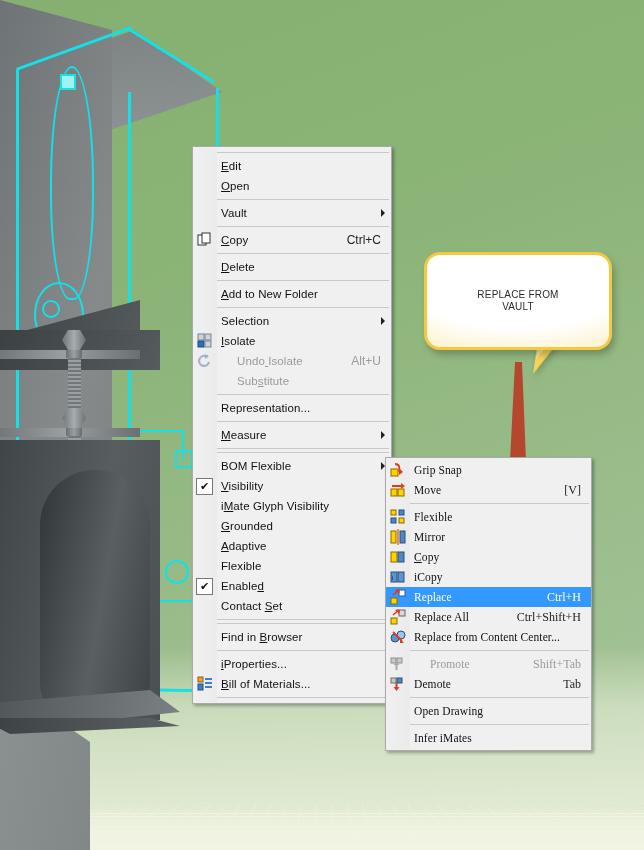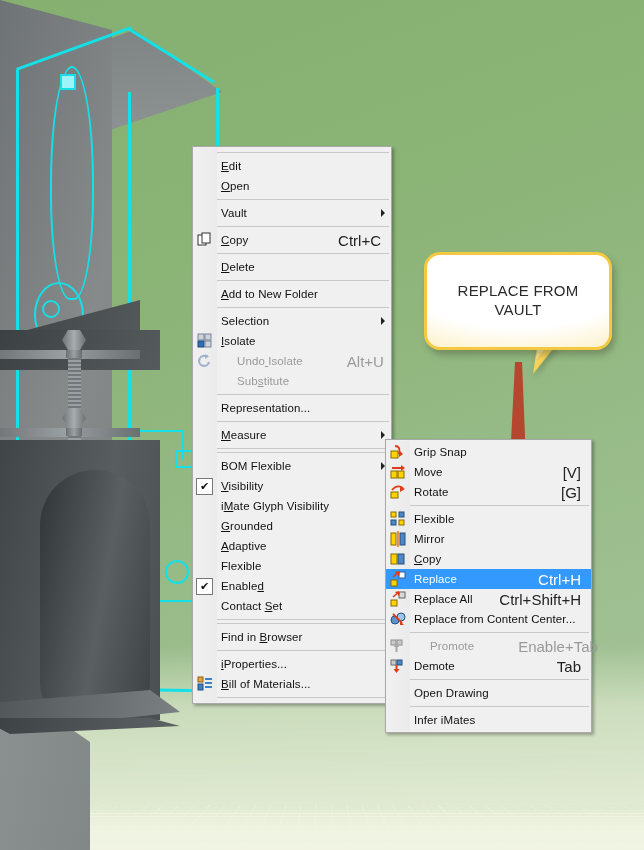--- a/index.html
+++ b/index.html
@@ -49,21 +49,21 @@
   .menu .gutter{
     position:absolute;left:1px;top:1px;bottom:1px;width:23px;
     background:linear-gradient(to right,#f0f0f0,#ebebeb);
   }
   .mi{
     position:relative;display:flex;align-items:center;
     height:20px;padding-left:28px;padding-right:10px;
     white-space:nowrap;cursor:default;
   }
   .mi .lbl{flex:1 1 auto;letter-spacing:.1px;}
-  .mi .acc{color:#222;padding-left:18px;font-size:15px;}
+  .mi .acc{color:#222;padding-left:18px;font-size:12px;}
   .mi.dis,.mi.dis .acc{color:#9a9a9a;padding-left:44px;}
   .mi.sel{background:#3399ff;color:#fff;}
   .mi.sel .acc{color:#fff;}
   .sep{height:1px;margin:3px 2px 3px 2px;background:#c8c8c8;}
   .arrow{
     position:absolute;right:6px;top:50%;margin-top:-4px;
     width:0;height:0;border-left:4px solid #222;
     border-top:4px solid transparent;border-bottom:4px solid transparent;
   }
   .mi.sel .arrow{border-left-color:#fff;}
@@ -84,21 +84,21 @@
     border-radius:16px;
     border:3px solid #f5c842;
     background:
       radial-gradient(130% 110% at 50% 30%, #ffffff 0%, #ffffff 45%, #fdf0c6 78%, #fbe39a 100%);
     box-shadow:3px 5px 6px rgba(60,70,40,.35);
     display:flex;align-items:center;justify-content:center;
     text-align:center;
   }
   .callout .ctext{
     font-family:"Liberation Sans", sans-serif;
-    font-size:15px;color:#2b2b2b;line-height:1.25;letter-spacing:.2px;
+    font-size:10px;color:#2b2b2b;line-height:1.25;letter-spacing:.2px;
   }
   .tail{
     position:absolute;left:536px;top:332px;width:0;height:0;
     border-left:26px solid #f8d35a;
     border-bottom:44px solid transparent;
     transform:rotate(8deg);
     filter:drop-shadow(2px 3px 3px rgba(60,70,40,.35));
   }
   .tail-in{
     position:absolute;left:538px;top:331px;width:0;height:0;
@@ -315,50 +315,41 @@
               <rect x="8" y="2" width="7" height="2" fill="#3f7fc4"></rect>
               <rect x="8" y="6" width="7" height="2" fill="#3f7fc4"></rect>
               <rect x="8" y="10" width="7" height="2" fill="#3f7fc4"></rect>
             </svg></span>
           <span class="lbl"><u>B</u>ill of Materials...</span>
         </div>
         <div class="sep"></div>
       </div>
   </div>
 
-  <div class="menu" id="sub" style="left:385px;top:439px;width:205px;">
+  <div class="menu" id="sub" style="left:385px;top:457px;width:205px;font-family:Liberation Serif, serif;">
     <div class="gutter"></div>
     <div id="sub-items">
         <div class="mi">
           <span class="ico"><svg width="16" height="16" viewBox="0 0 16 16">
               <rect x="1" y="7" width="7" height="7" fill="#ffd200" stroke="#8a6b00"></rect>
               <path d="M9 10 Q11 2 5 2" stroke="#e03b18" stroke-width="1.8" fill="none"></path>
               <path d="M9 6 L13 10 L9 13 Z" fill="#e03b18"></path>
             </svg></span>
           <span class="lbl">Grip Snap</span>
         </div>
         <div class="mi">
           <span class="ico"><svg width="16" height="16" viewBox="0 0 16 16">
               <rect x="1" y="7" width="6" height="7" fill="#ffd200" stroke="#8a6b00"></rect>
               <rect x="8" y="7" width="6" height="7" fill="#ffd200" stroke="#8a6b00"></rect>
               <path d="M2 4 L13 4" stroke="#e03b18" stroke-width="2"></path>
               <path d="M11 1 L15 4 L11 7 Z" fill="#e03b18"></path>
             </svg></span>
           <span class="lbl">Move</span>
           <span class="acc">[V]</span>
         </div>
-        <div class="mi">
-          <span class="ico"><svg width="16" height="16" viewBox="0 0 16 16">
-              <rect x="1" y="8" width="7" height="6" fill="#ffd200" stroke="#8a6b00"></rect>
-              <path d="M2 6 Q7 0 13 4" stroke="#e03b18" stroke-width="1.8" fill="none"></path>
-              <path d="M10 2 L15 5 L10 8 Z" fill="#e03b18"></path>
-            </svg></span>
-          <span class="lbl">Rotate</span>
-          <span class="acc">[G]</span>
-        </div>
         <div class="sep"></div>
         <div class="mi">
           <span class="ico"><svg width="16" height="16" viewBox="0 0 16 16">
               <rect x="1" y="1" width="5" height="5" fill="#ffd200" stroke="#8a6b00"></rect>
               <rect x="9" y="1" width="5" height="5" fill="#4f86c6" stroke="#25507f"></rect>
               <rect x="1" y="9" width="5" height="5" fill="#4f86c6" stroke="#25507f"></rect>
               <rect x="9" y="9" width="5" height="5" fill="#ffd200" stroke="#8a6b00"></rect>
             </svg></span>
           <span class="lbl">Flexible</span>
         </div>
@@ -370,20 +361,28 @@
             </svg></span>
           <span class="lbl">Mirror</span>
         </div>
         <div class="mi">
           <span class="ico"><svg width="16" height="16" viewBox="0 0 16 16">
               <rect x="1" y="3" width="6" height="10" fill="#ffd200" stroke="#8a6b00"></rect>
               <rect x="8" y="3" width="6" height="10" fill="#4f86c6" stroke="#25507f"></rect>
             </svg></span>
           <span class="lbl"><u>C</u>opy</span>
         </div>
+        <div class="mi">
+          <span class="ico"><svg width="16" height="16" viewBox="0 0 16 16">
+              <rect x="1" y="3" width="6" height="10" fill="#5b94cf" stroke="#25507f"></rect>
+              <rect x="8" y="3" width="6" height="10" fill="#5b94cf" stroke="#25507f"></rect>
+              <text x="1.5" y="11" font-size="7" fill="#12355e">i</text>
+            </svg></span>
+          <span class="lbl">iCopy</span>
+        </div>
         <div class="mi sel">
           <span class="ico"><svg width="16" height="16" viewBox="0 0 16 16">
               <rect x="9" y="1" width="6" height="6" fill="#fff" stroke="#3a5f8f"></rect>
               <rect x="1" y="9" width="6" height="6" fill="#ffd200" stroke="#8a6b00"></rect>
               <path d="M3 6 L9 1 M9 1 L5.5 1.5 M9 1 L8.6 4.5" stroke="#e03b18" stroke-width="1.6" fill="none"></path>
             </svg></span>
           <span class="lbl">Replace</span>
           <span class="acc">Ctrl+H</span>
         </div>
         <div class="mi">
@@ -406,21 +405,21 @@
         </div>
         <div class="sep"></div>
         <div class="mi dis">
           <span class="ico"><svg width="16" height="16" viewBox="0 0 16 16">
               <rect x="1" y="2" width="5" height="5" fill="#c9c9c9" stroke="#8f8f8f"></rect>
               <rect x="7" y="2" width="5" height="5" fill="#c9c9c9" stroke="#8f8f8f"></rect>
               <path d="M6.5 14 L6.5 8" stroke="#a8a8a8" stroke-width="2"></path>
               <path d="M3.5 9 L6.5 6 L9.5 9 Z" fill="#a8a8a8"></path>
             </svg></span>
           <span class="lbl">Promote</span>
-          <span class="acc">Enable+Tab</span>
+          <span class="acc">Shift+Tab</span>
         </div>
         <div class="mi">
           <span class="ico"><svg width="16" height="16" viewBox="0 0 16 16">
               <rect x="1" y="2" width="5" height="5" fill="#c9c9c9" stroke="#6f6f6f"></rect>
               <rect x="7" y="2" width="5" height="5" fill="#4f86c6" stroke="#25507f"></rect>
               <path d="M6.5 7 L6.5 12" stroke="#e03b18" stroke-width="2"></path>
               <path d="M3.5 11 L6.5 15 L9.5 11 Z" fill="#e03b18"></path>
             </svg></span>
           <span class="lbl">Demote</span>
           <span class="acc">Tab</span>

